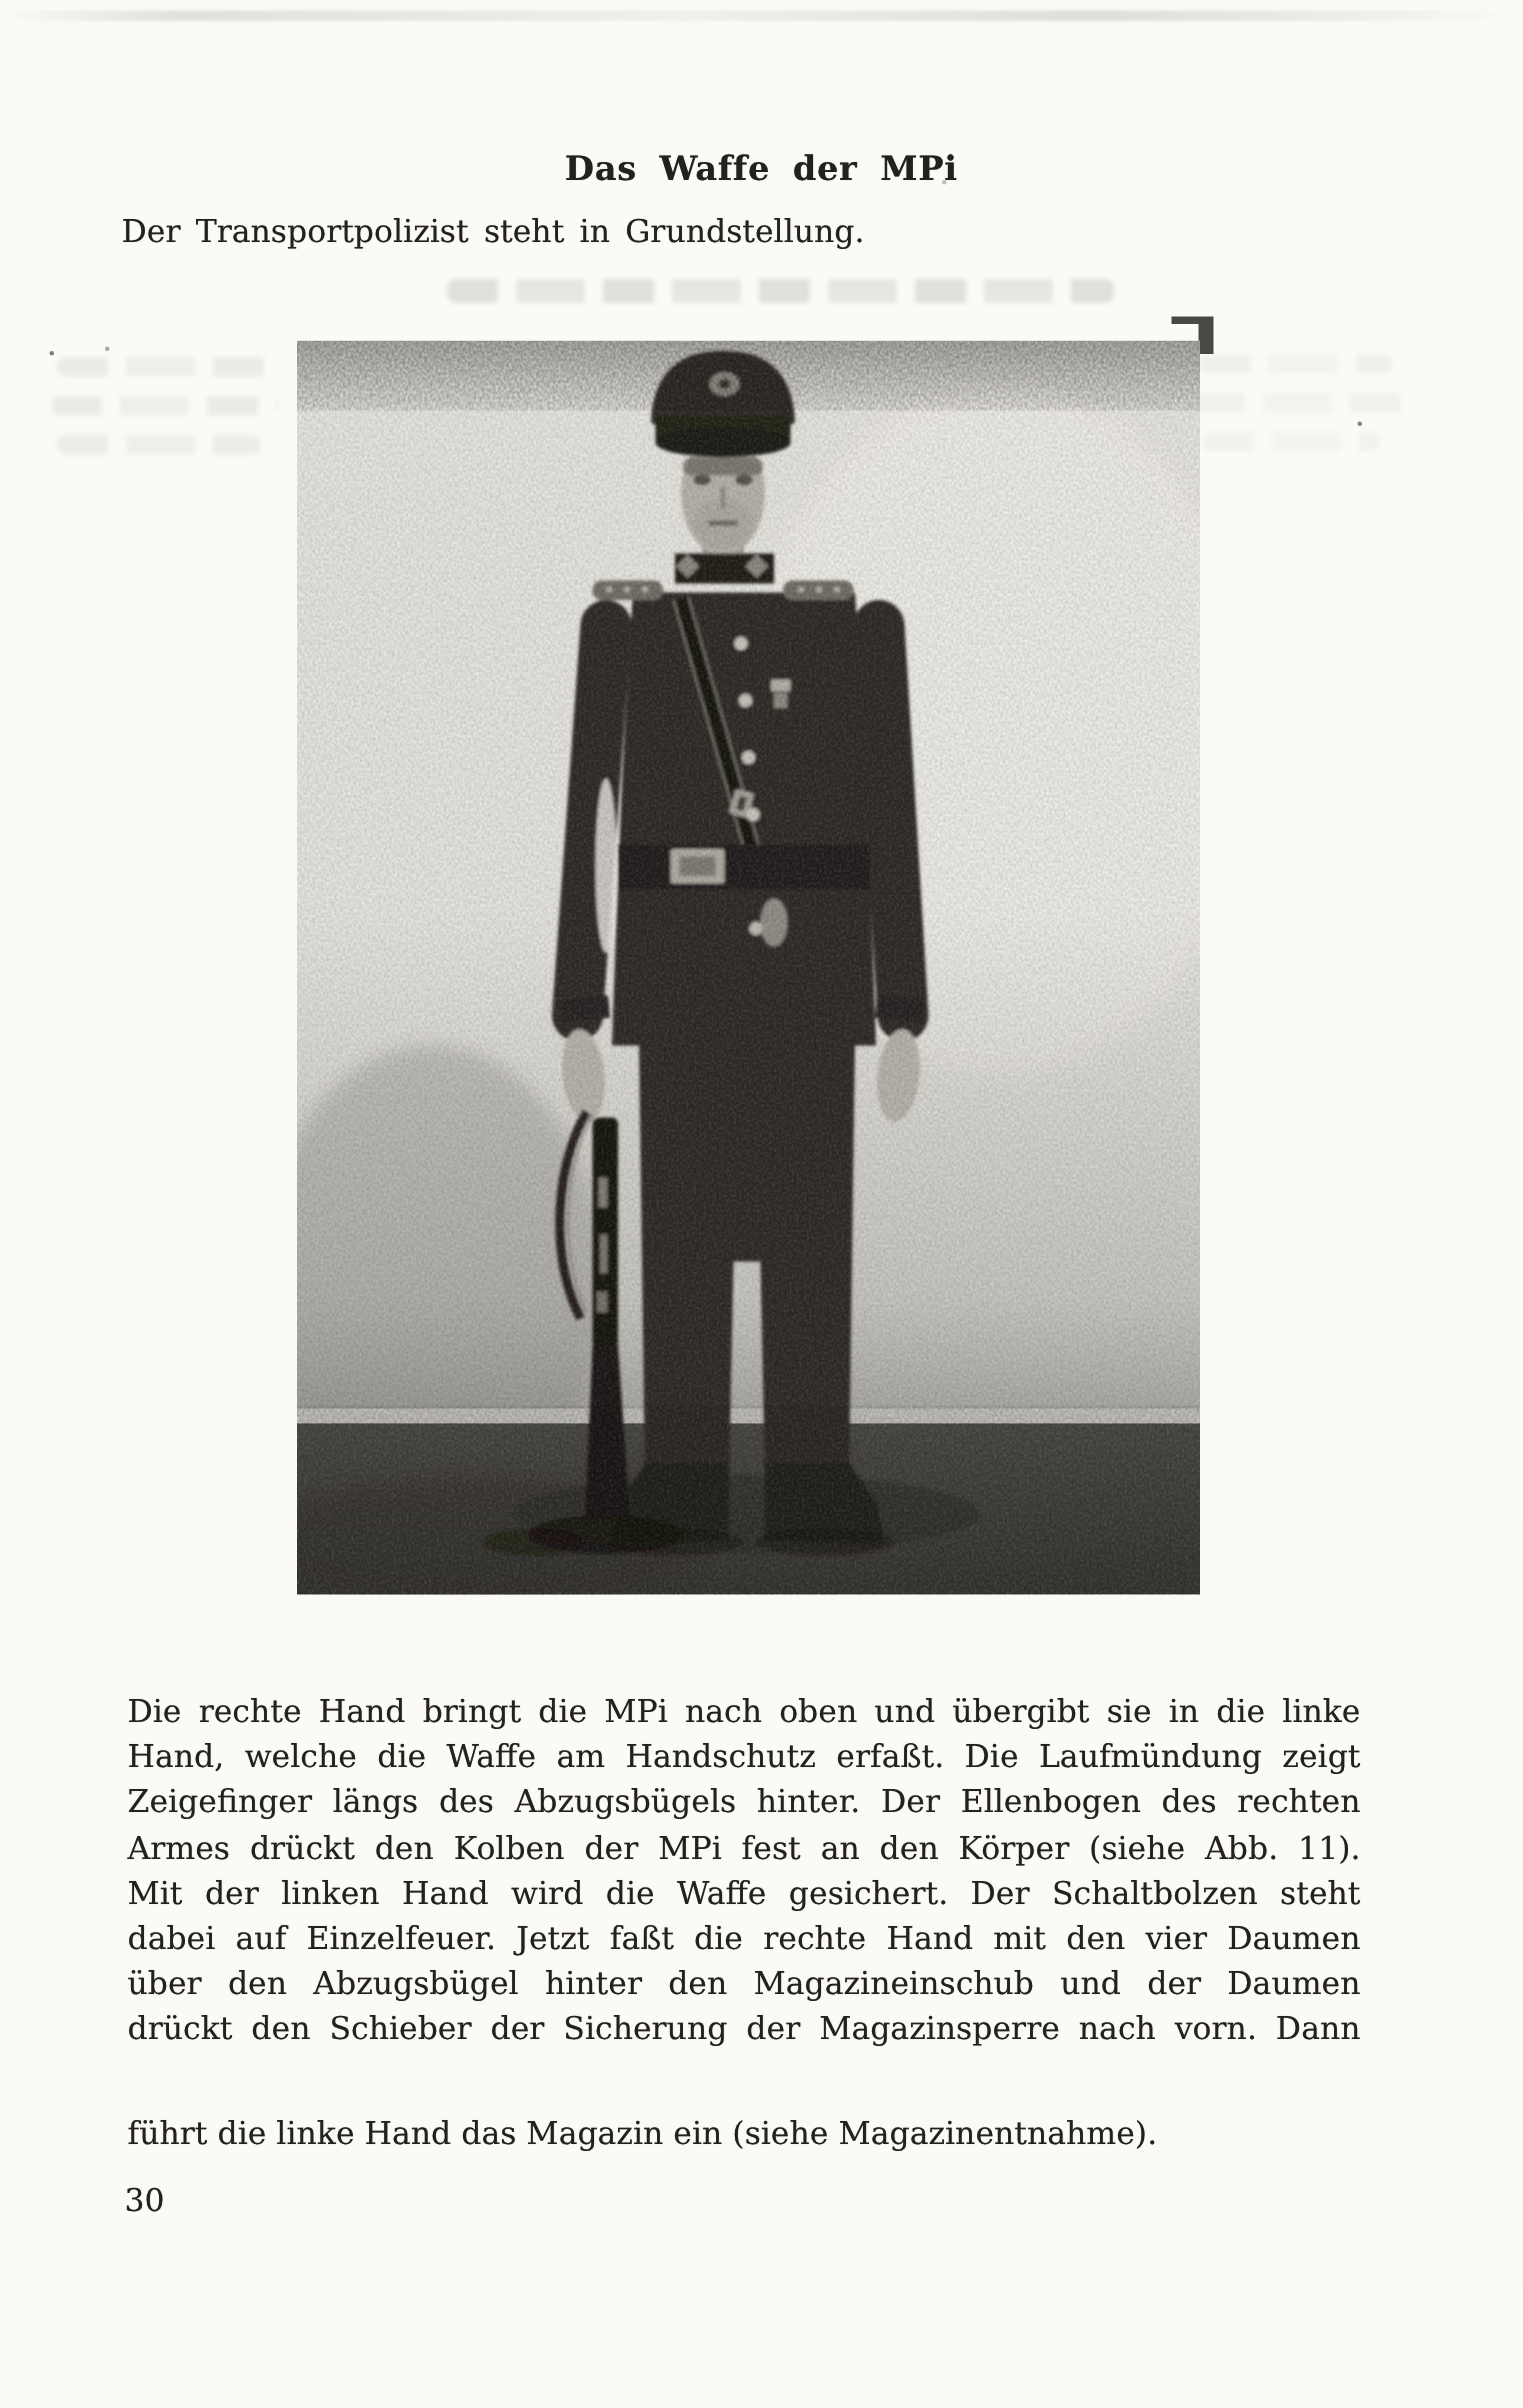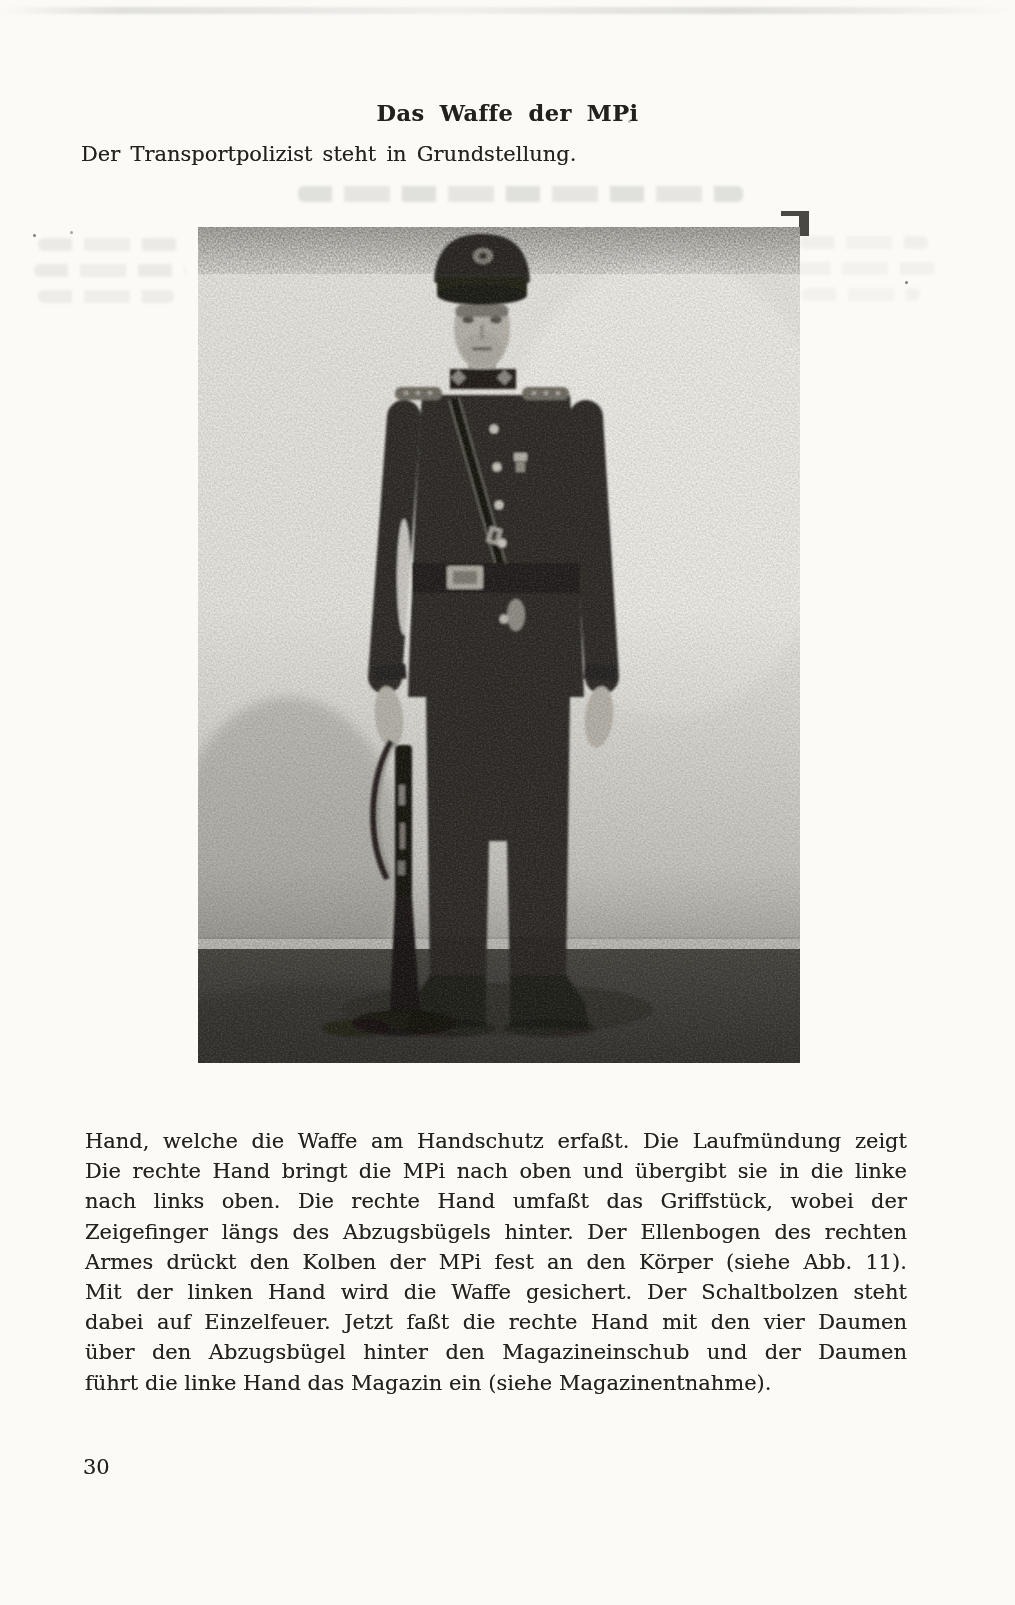--- a/index.html
+++ b/index.html
@@ -20,21 +20,21 @@
   .photo svg{display:block;width:602px;height:836px;}
 
   .corner-mark{position:absolute;left:781px;top:211px;width:18px;height:20px;
                border-top:5px solid rgba(42,40,36,.85);border-right:10px solid rgba(42,40,36,.85);
                filter:blur(.4px);}
 
   .caption-row{position:absolute;left:0;top:1069px;width:1015px;text-align:center;font-size:21px;}
 
   .body-block{position:absolute;left:85px;top:1126px;width:822px;font-size:21px;line-height:30.2px;}
   .body-line{text-align:justify;text-align-last:justify;text-shadow:0 0 .5px rgba(35,33,28,.5);}
-  .body-line.last{text-align-last:left;}
+  .body-line.last{text-align-last:left;margin-top:39px;}
 
   .page-number{position:absolute;left:83px;top:1455px;font-size:21px;}
 
   
   .ghost-bar{position:absolute;height:13px;border-radius:6px;filter:blur(1.6px);
     background:repeating-linear-gradient(90deg,
       rgba(95,92,86,.18) 0px, rgba(95,92,86,.18) 34px,
       rgba(95,92,86,0) 34px,  rgba(95,92,86,0) 46px,
       rgba(95,92,86,.14) 46px, rgba(95,92,86,.14) 92px,
       rgba(95,92,86,0) 92px,  rgba(95,92,86,0) 104px);}
@@ -214,25 +214,25 @@
 
       <rect x="0" y="0" width="602" height="836" filter="url(#grainD)" opacity=".2"></rect>
       <rect x="0" y="0" width="602" height="836" filter="url(#grainL)" opacity=".22"></rect>
       <rect x="0" y="722" width="602" height="114" filter="url(#grainD)" opacity=".22"></rect>
       <rect x="0" y="0" width="602" height="42" filter="url(#grainD)" opacity=".28"></rect>
     </svg>
   </figure>
 
 
   <div class="body-block">
+      <div class="body-line">Die rechte Hand bringt die MPi nach oben und übergibt sie in die linke</div>
       <div class="body-line">Hand, welche die Waffe am Handschutz erfaßt. Die Laufmündung zeigt</div>
-      <div class="body-line">Die rechte Hand bringt die MPi nach oben und übergibt sie in die linke</div>
-      <div class="body-line">nach links oben. Die rechte Hand umfaßt das Griffstück, wobei der</div>
       <div class="body-line">Zeigefinger längs des Abzugsbügels hinter. Der Ellenbogen des rechten</div>
       <div class="body-line">Armes drückt den Kolben der MPi fest an den Körper (siehe Abb. 11).</div>
       <div class="body-line">Mit der linken Hand wird die Waffe gesichert. Der Schaltbolzen steht</div>
       <div class="body-line">dabei auf Einzelfeuer. Jetzt faßt die rechte Hand mit den vier Daumen</div>
       <div class="body-line">über den Abzugsbügel hinter den Magazineinschub und der Daumen</div>
+      <div class="body-line">drückt den Schieber der Sicherung der Magazinsperre nach vorn. Dann</div>
       <div class="body-line last">führt die linke Hand das Magazin ein (siehe Magazinentnahme).</div>
     </div>
 
   <div class="page-number txt">30</div>
 </div>
 
 </body></html>

